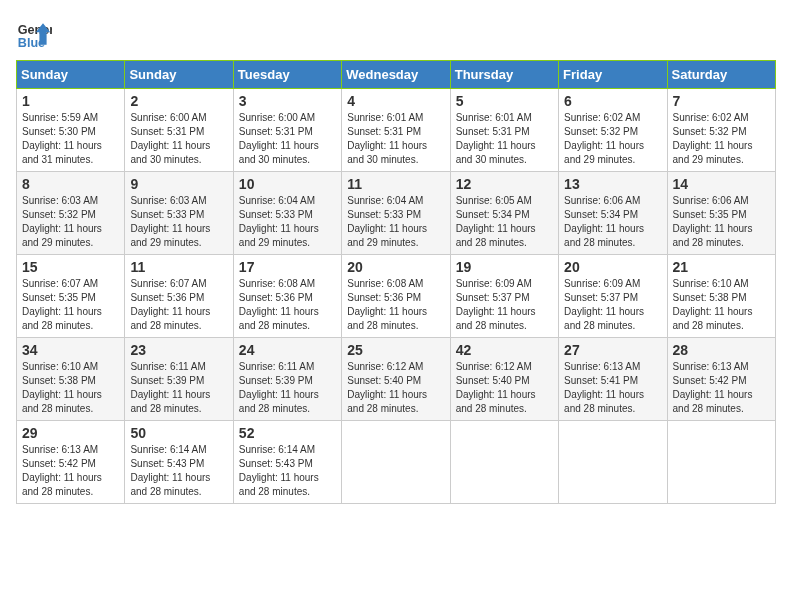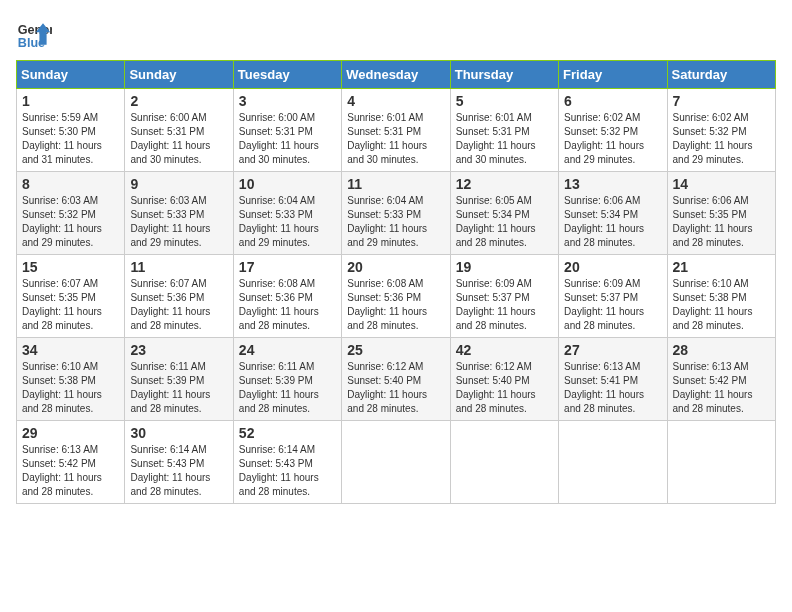--- a/index.html
+++ b/index.html
@@ -230,21 +230,21 @@
         <span class="day-num">28</span>
         <span class="day-info">Sunrise: 6:13 AM<br>Sunset: 5:42 PM<br>Daylight: 11 hours and 28 minutes.</span>
       </td>
       </tr>
       <tr>
         <td>
         <span class="day-num">29</span>
         <span class="day-info">Sunrise: 6:13 AM<br>Sunset: 5:42 PM<br>Daylight: 11 hours and 28 minutes.</span>
       </td>
         <td>
-        <span class="day-num">30</span>
+        <span class="day-num">50</span>
         <span class="day-info">Sunrise: 6:14 AM<br>Sunset: 5:43 PM<br>Daylight: 11 hours and 28 minutes.</span>
       </td>
         <td>
         <span class="day-num">52</span>
         <span class="day-info">Sunrise: 6:14 AM<br>Sunset: 5:43 PM<br>Daylight: 11 hours and 28 minutes.</span>
       </td>
         <td class="empty-cell"></td>
         <td class="empty-cell"></td>
         <td class="empty-cell"></td>
         <td class="empty-cell"></td>

